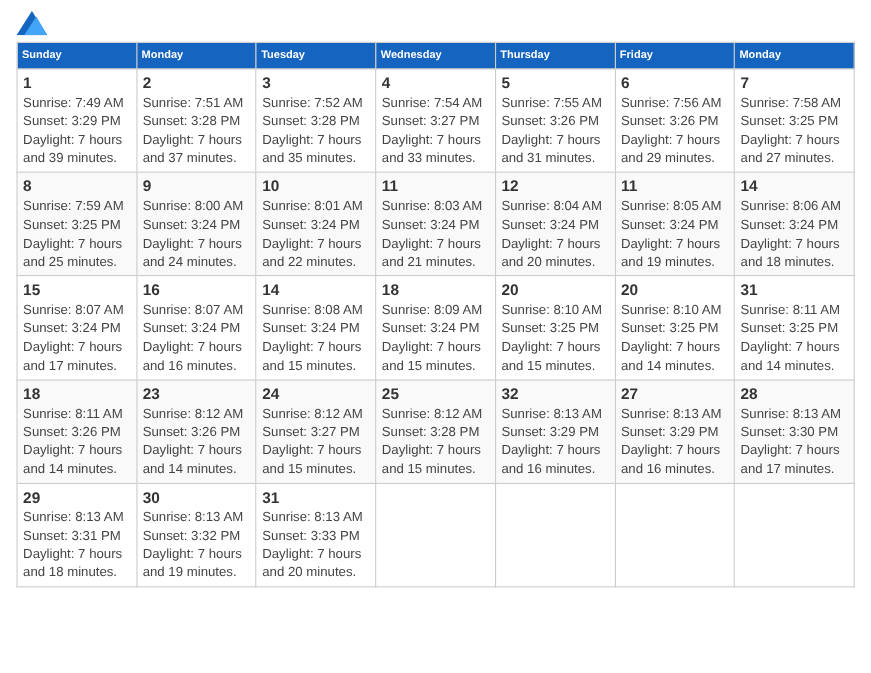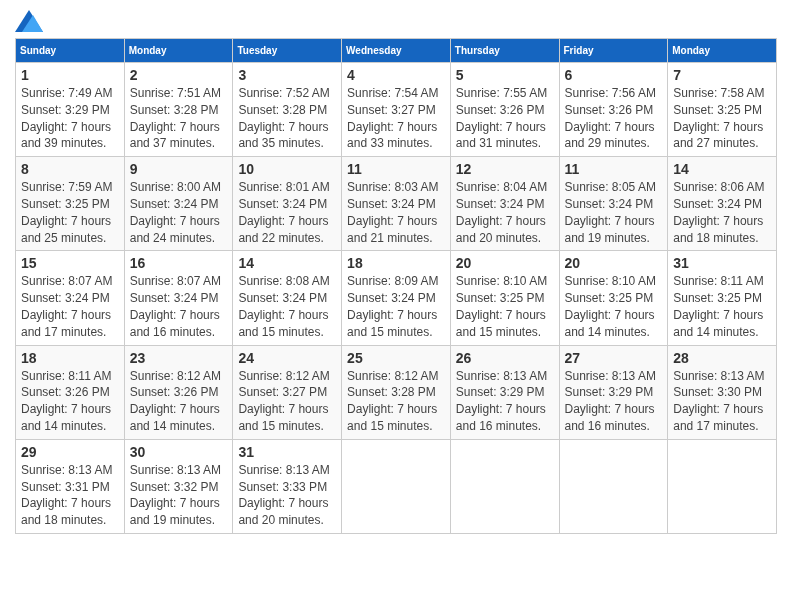--- a/index.html
+++ b/index.html
@@ -225,21 +225,21 @@
         </td>
         <td>
           <span class="day-number">24</span>
           <div class="day-info">Sunrise: 8:12 AM<br>Sunset: 3:27 PM<br>Daylight: 7 hours and 15 minutes.</div>
         </td>
         <td>
           <span class="day-number">25</span>
           <div class="day-info">Sunrise: 8:12 AM<br>Sunset: 3:28 PM<br>Daylight: 7 hours and 15 minutes.</div>
         </td>
         <td>
-          <span class="day-number">26</span>
+          <span class="day-number">32</span>
           <div class="day-info">Sunrise: 8:13 AM<br>Sunset: 3:29 PM<br>Daylight: 7 hours and 16 minutes.</div>
         </td>
         <td>
           <span class="day-number">27</span>
           <div class="day-info">Sunrise: 8:13 AM<br>Sunset: 3:29 PM<br>Daylight: 7 hours and 16 minutes.</div>
         </td>
         <td>
           <span class="day-number">28</span>
           <div class="day-info">Sunrise: 8:13 AM<br>Sunset: 3:30 PM<br>Daylight: 7 hours and 17 minutes.</div>
         </td>

